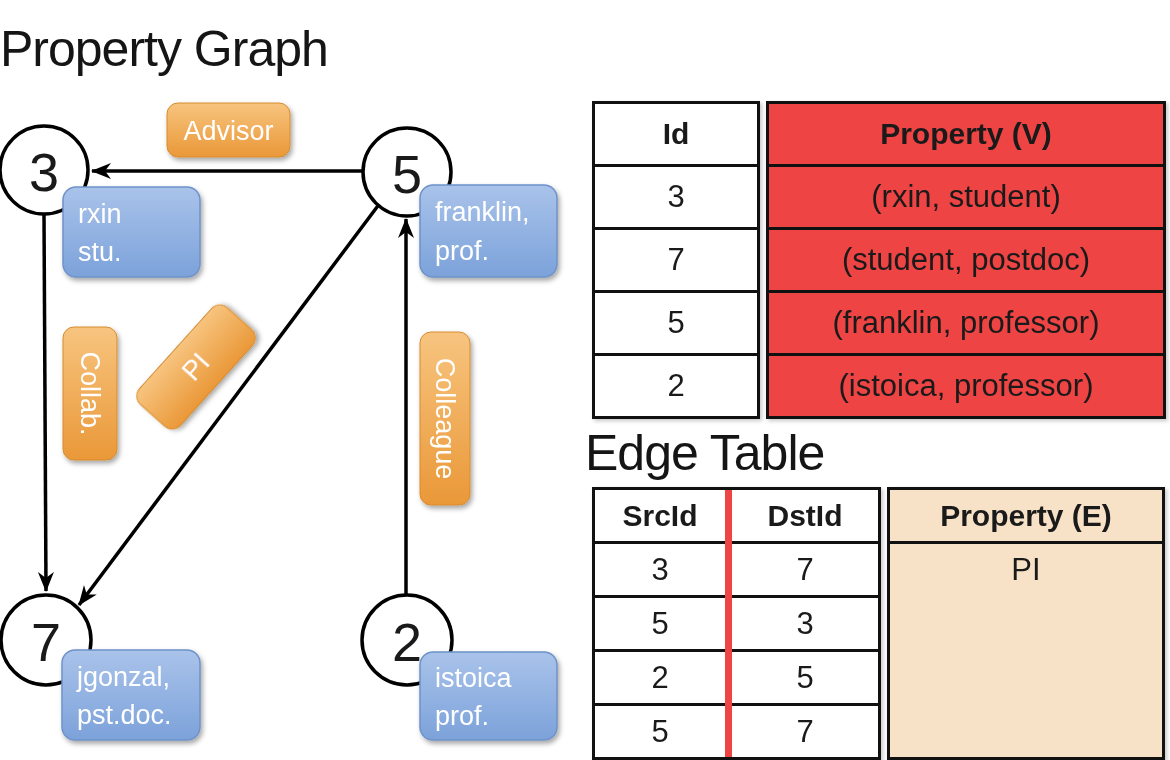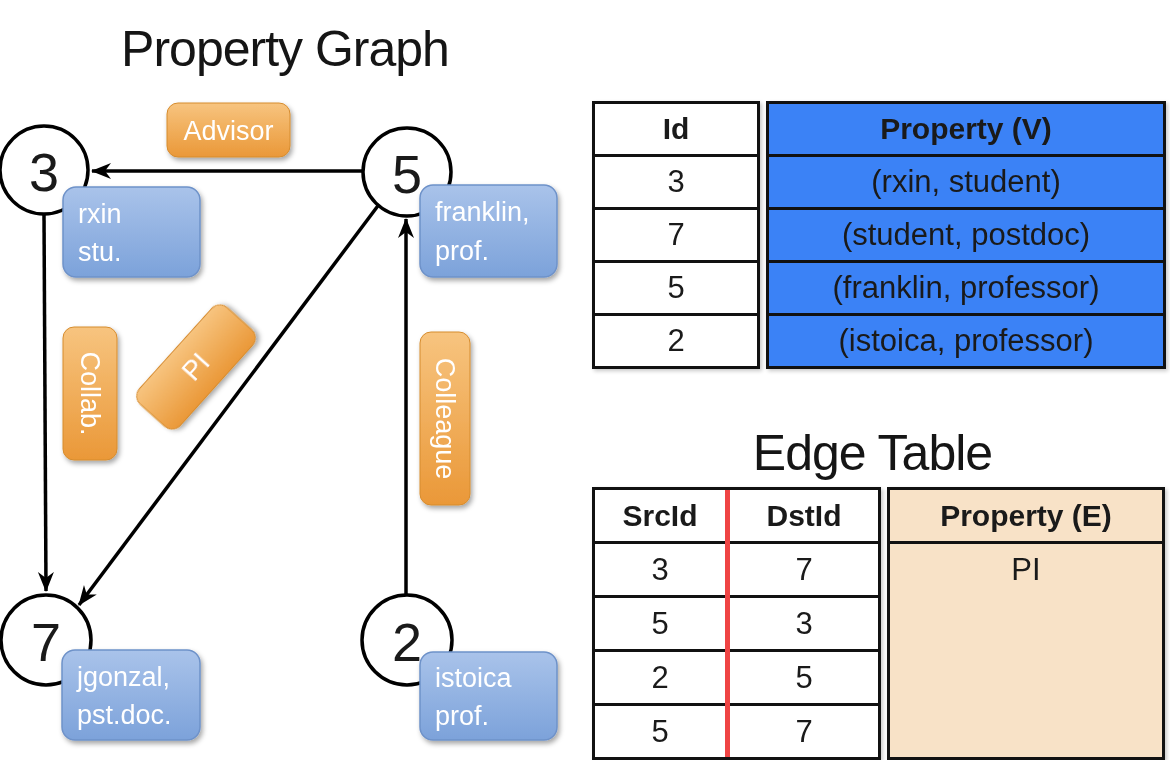--- a/index.html
+++ b/index.html
@@ -1,45 +1,45 @@
 <!DOCTYPE html>
 <html><head>
 <meta charset="utf-8">
 <style>
   html,body{margin:0;padding:0;background:#ffffff;}
   .stage{position:relative;width:1170px;height:760px;overflow:hidden;background:#ffffff;
          font-family:"Liberation Sans",sans-serif;color:#1a1a1a;}
-  .title{position:absolute;text-align:center;font-size:50px;font-weight:400;
+  .title{position:absolute;font-size:50px;font-weight:400;
          letter-spacing:-1px;color:#151515;white-space:nowrap;}
   .graph-title{left:0;top:20px;width:570px;}
   .vtable-title{left:585px;top:20px;width:575px;}
   .etable-title{left:585px;top:412px;width:575px;margin-top:12px;}
 
   svg text{font-family:"Liberation Sans",sans-serif;text-anchor:middle;dominant-baseline:central;}
   svg text.ltext{text-anchor:start;}
   .vnum{font-size:54px;fill:#1a1a1a;}
   .pill-label{font-size:27px;fill:#ffffff;}
   .box-label{font-size:27px;fill:#ffffff;}
 
   .dtable{position:absolute;display:flex;gap:6px;}
   .vtable{left:592px;top:101px;}
   .etable{left:592px;top:487px;border-radius:24px;}
   .tcol{border:3px solid #111;background:#fff;box-shadow:2px 2px 4px rgba(0,0,0,0.22);
         box-sizing:border-box;}
   .egroup{display:flex;border:3px solid #111;box-shadow:2px 2px 4px rgba(0,0,0,0.22);
           box-sizing:border-box;background:#fff;}
   .egroup .tcol{border:none;box-shadow:none;}
-  .egroup .dst-col{border-left:5px solid #ef4444;}
-  .cell{height:50px;display:flex;align-items:center;justify-content:center;
+  .egroup .dst-col{border-left:7px solid #ef4444;}
+  .cell{height:60px;display:flex;align-items:center;justify-content:center;
         font-size:31px;white-space:nowrap;}
   .etable .cell{height:51px;}
   .cell + .cell{border-top:3px solid #111;}
   .cell.th{font-weight:600;font-size:30px;}
   .id-col{width:168px;}
-  .vprop-col{width:400px;background:#3b82f6;}
+  .vprop-col{width:400px;background:#ef4444;}
   .src-col{width:130px;}
   .dst-col{width:153px;}
   .eprop-col{width:278px;background:#F8E2C7;}
 </style>
 </head>
 <body>
 
 <div class="stage">
 
   <div class="title graph-title">Property Graph</div>

